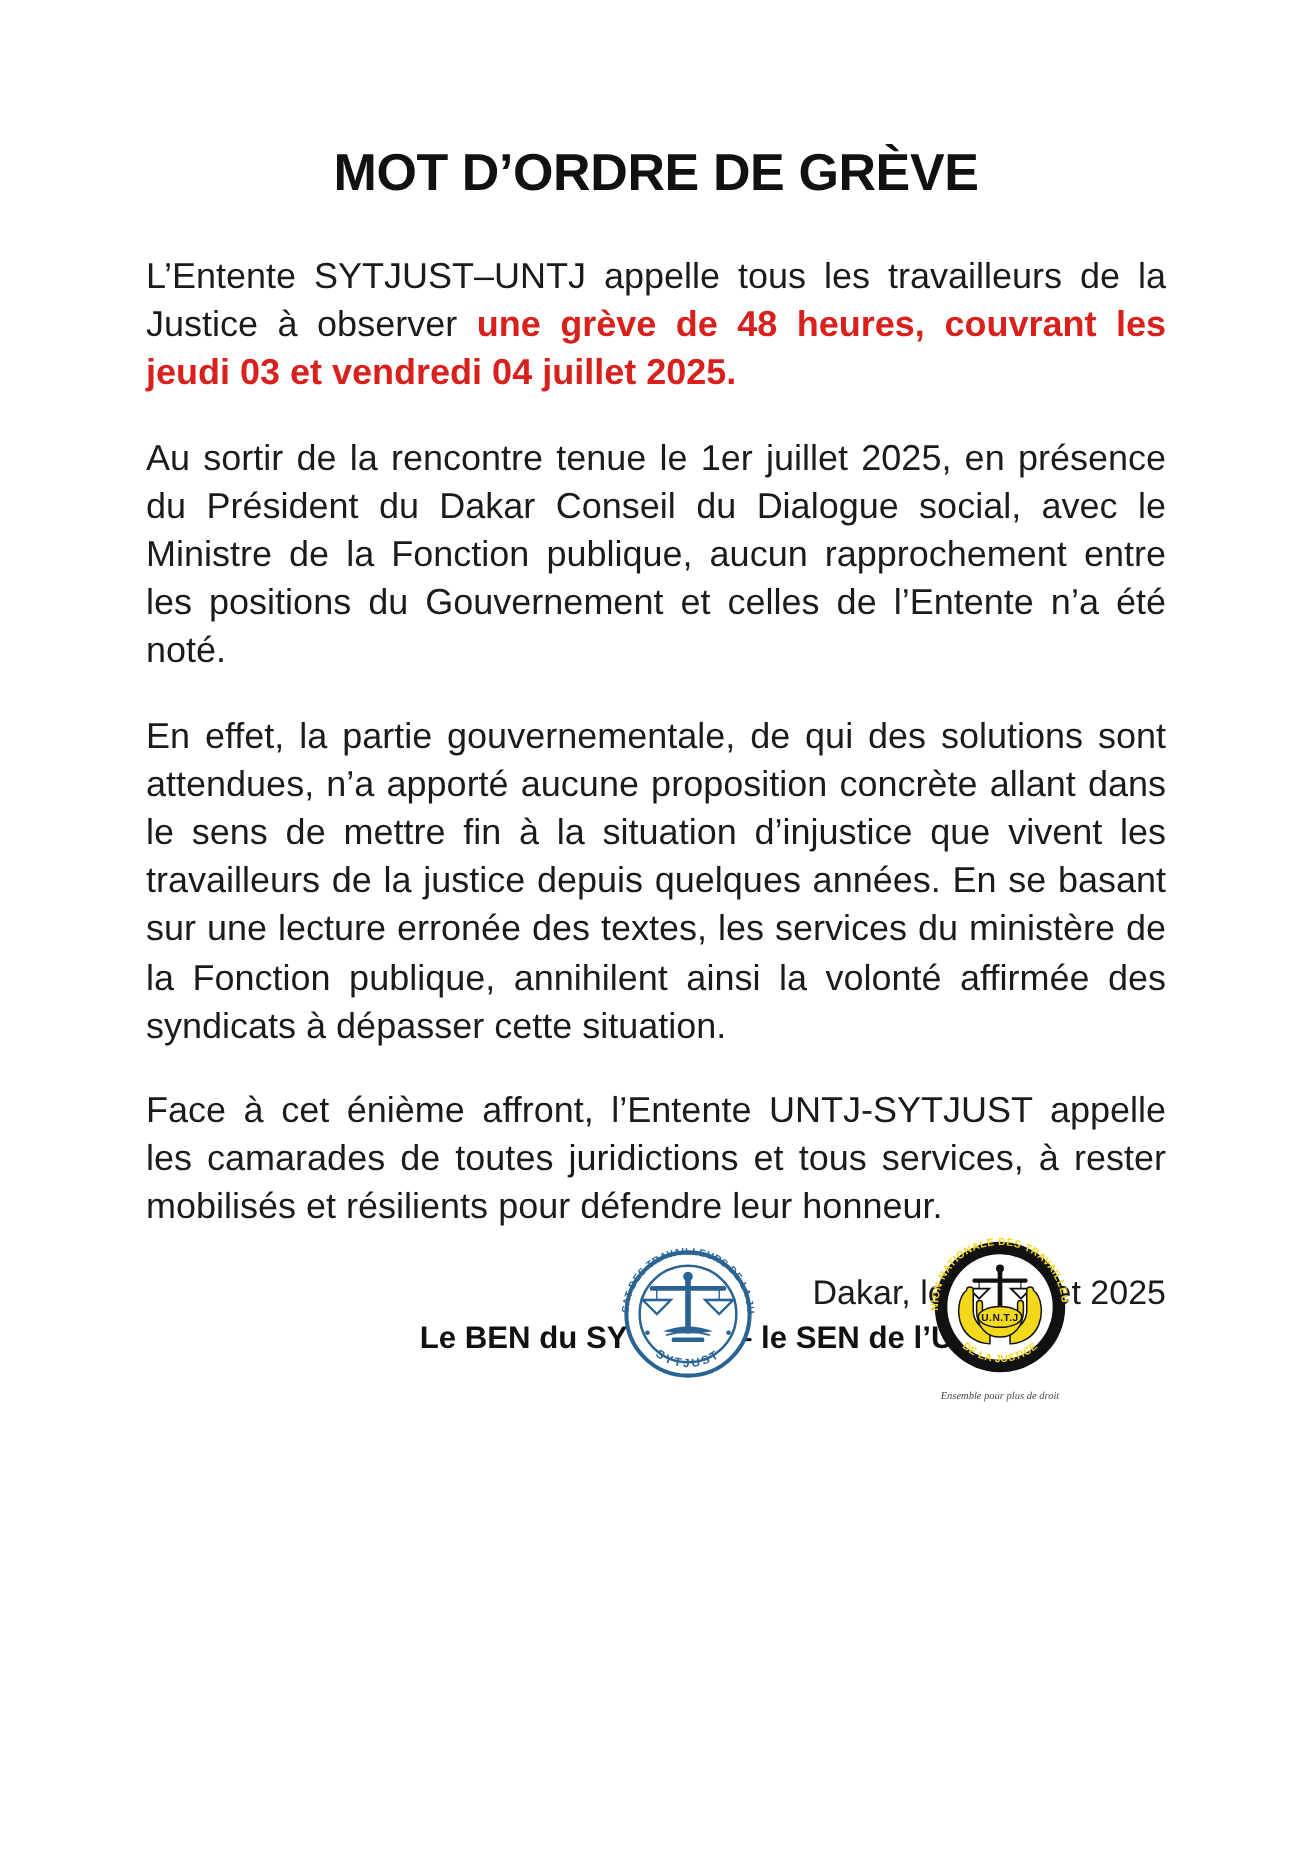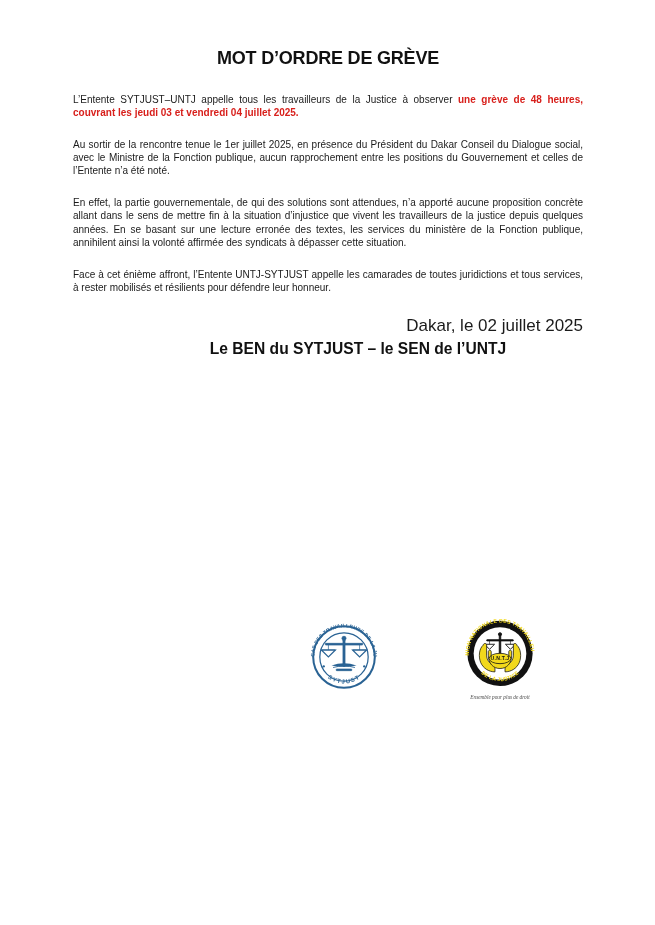--- a/index.html
+++ b/index.html
@@ -26,33 +26,33 @@
 
   .doc-body {
     position: absolute;
     left: 73px;
     top: 0;
     width: 510px;
   }
 
   .doc-title {
     margin: 0;
-    padding-top: 48px;
+    padding-top: 72px;
     text-align: center;
-    font-size: 18px;
+    font-size: 26px;
     font-weight: bold;
     letter-spacing: -0.2px;
     color: #111111;
     line-height: 1.15;
   }
 
   .para {
     margin: 0;
     padding-top: 18px;
-    font-size: 10px;
+    font-size: 18px;
     line-height: 1.345;
     text-align: justify;
     color: #1b1b1b;
     hyphens: none;
   }
 
   .para.first {
     padding-top: 24px;
   }
 

